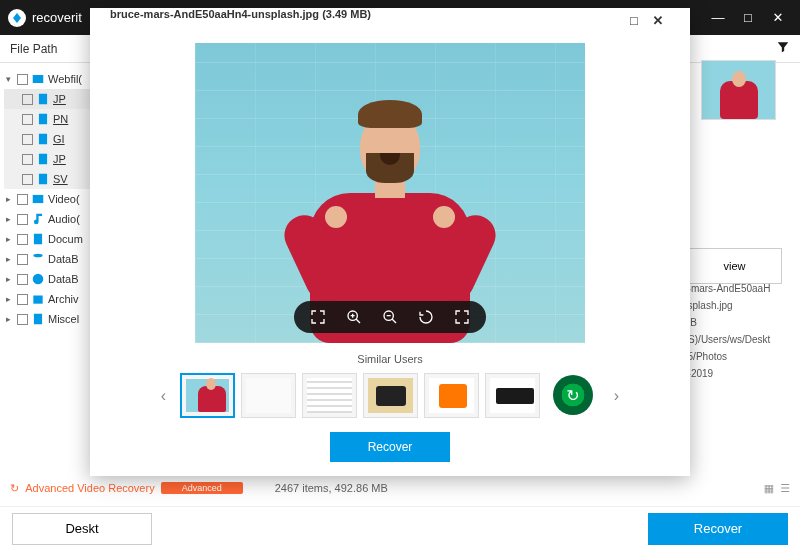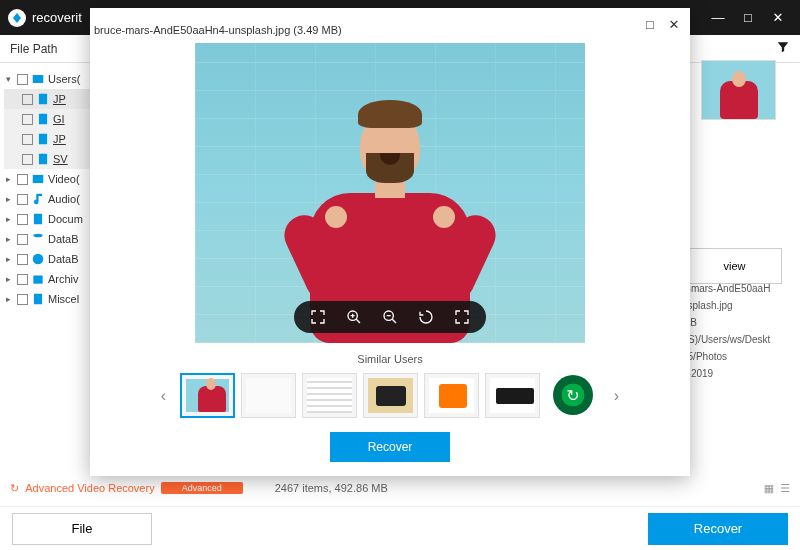--- a/index.html
+++ b/index.html
@@ -24,21 +24,21 @@
 .bottom-bar { position:absolute; bottom:0; left:0; right:0; height:44px; display:flex; align-items:center; padding:0 12px; gap:10px; background:#fff; border-top:1px solid #eee; }
 .btn-back { width:140px; height:32px; border:1px solid #ccc; background:#fff; font-size:13px; }
 .btn-recover { width:140px; height:32px; background:#0099e5; color:#fff; border:none; font-size:13px; margin-left:auto; }
 .avr-row { position:absolute; bottom:46px; left:10px; right:10px; height:32px; display:flex; align-items:center; font-size:11px; gap:6px; }
 .avr-link { color:#ff6633;text-align:center; }
 .avr-badge { background:#ff6633; color:#fff; padding:1px 21px; font-size:9px; border-radius:2px; }
 .avr-stats { color:#666; margin-left:26px; }
 .view-icons { margin-left:auto; display:flex; gap:6px; color:#999; }
 
 .dialog { position:absolute; top:8px; left:90px; width:600px; height:468px; background:#fff; box-shadow:0 4px 20px rgba(0,0,0,0.3); display:flex; flex-direction:column; }
-.dialog-head { height:28px; display:flex; align-items:flex-end; padding:0 4px; font-size:11px; color:#333; }
+.dialog-head { height:28px; display:flex; align-items:flex-start; padding:0 20px; font-size:11px; color:#333;font-weight:bold; }
 .dialog-title { flex:1; white-space:nowrap; overflow:hidden; }
 .dlg-btn { width:24px; height:24px; display:flex; align-items:center; justify-content:center; font-size:13px; }
 .preview-area { flex:1; display:flex; align-items:center; justify-content:center; position:relative; padding:0 10px; }
 .preview-img { width:390px; height:300px; position:relative; overflow:hidden; }
 .wall { position:absolute; inset:0; background:linear-gradient(180deg,#7ec8d8 0%,#8fd4e0 50%,#a0d8dd 100%); }
 .wall::before { content:""; position:absolute; inset:0; background-image:repeating-linear-gradient(0deg,rgba(255,255,255,0.15) 0 1px,transparent 1px 28px),repeating-linear-gradient(90deg,rgba(255,255,255,0.1) 0 1px,transparent 1px 60px); }
 .person { position:absolute; left:50%; bottom:0; transform:translateX(-50%); width:200px; height:260px; }
 .sweater { position:absolute; bottom:0; left:20px; width:160px; height:150px; background:#c41e3a; border-radius:40px 40px 20px 20px; }
 .arm-l { position:absolute; bottom:40px; left:5px; width:40px; height:90px; background:#c41e3a; border-radius:20px; transform:rotate(-25deg); }
 .arm-r { position:absolute; bottom:40px; right:5px; width:40px; height:90px; background:#c41e3a; border-radius:20px; transform:rotate(25deg); }
@@ -92,28 +92,35 @@
 </div>
 
 <div class="main">
   <div class="sidebar">
     <div class="tree-item">
       <span class="chev">▾</span>
       <span class="chk"></span>
       <svg class="ficon blue" viewBox="0 0 24 24">
           <rect x="3" y="5" width="18" height="14" rx="1"></rect>
         </svg>
-      <span>Users(</span>
+      <span>Webfil(</span>
     </div>
     <div class="tree-item child first">
         <span class="chk"></span>
         <svg class="ficon blue" viewBox="0 0 24 24">
           <rect x="5" y="3" width="14" height="18"></rect>
         </svg>
         <span>JP</span>
+      </div>
+    <div class="tree-item child">
+        <span class="chk"></span>
+        <svg class="ficon blue" viewBox="0 0 24 24">
+          <rect x="5" y="3" width="14" height="18"></rect>
+        </svg>
+        <span>PN</span>
       </div>
     <div class="tree-item child">
         <span class="chk"></span>
         <svg class="ficon blue" viewBox="0 0 24 24">
           <rect x="5" y="3" width="14" height="18"></rect>
         </svg>
         <span>GI</span>
       </div>
     <div class="tree-item child">
         <span class="chk"></span>
@@ -208,21 +215,21 @@
   <span class="avr-link">Advanced Video Recovery</span>
   <span class="avr-badge">Advanced</span>
   <span class="avr-stats">2467 items, 492.86  MB</span>
   <div class="view-icons">
     <span>▦</span>
     <span>☰</span>
   </div>
 </div>
 
 <div class="bottom-bar">
-  <button class="btn-back">File</button>
+  <button class="btn-back">Deskt</button>
   <button class="btn-recover">Recover</button>
 </div>
 
 <div class="dialog">
   <div class="dialog-head">
     <span class="dialog-title">
       <span>bruce-mars-AndE50aaHn4-unsplash.jpg</span>
       <span>(3.49  MB)</span>
     </span>
     <div class="dlg-btn">□</div>

